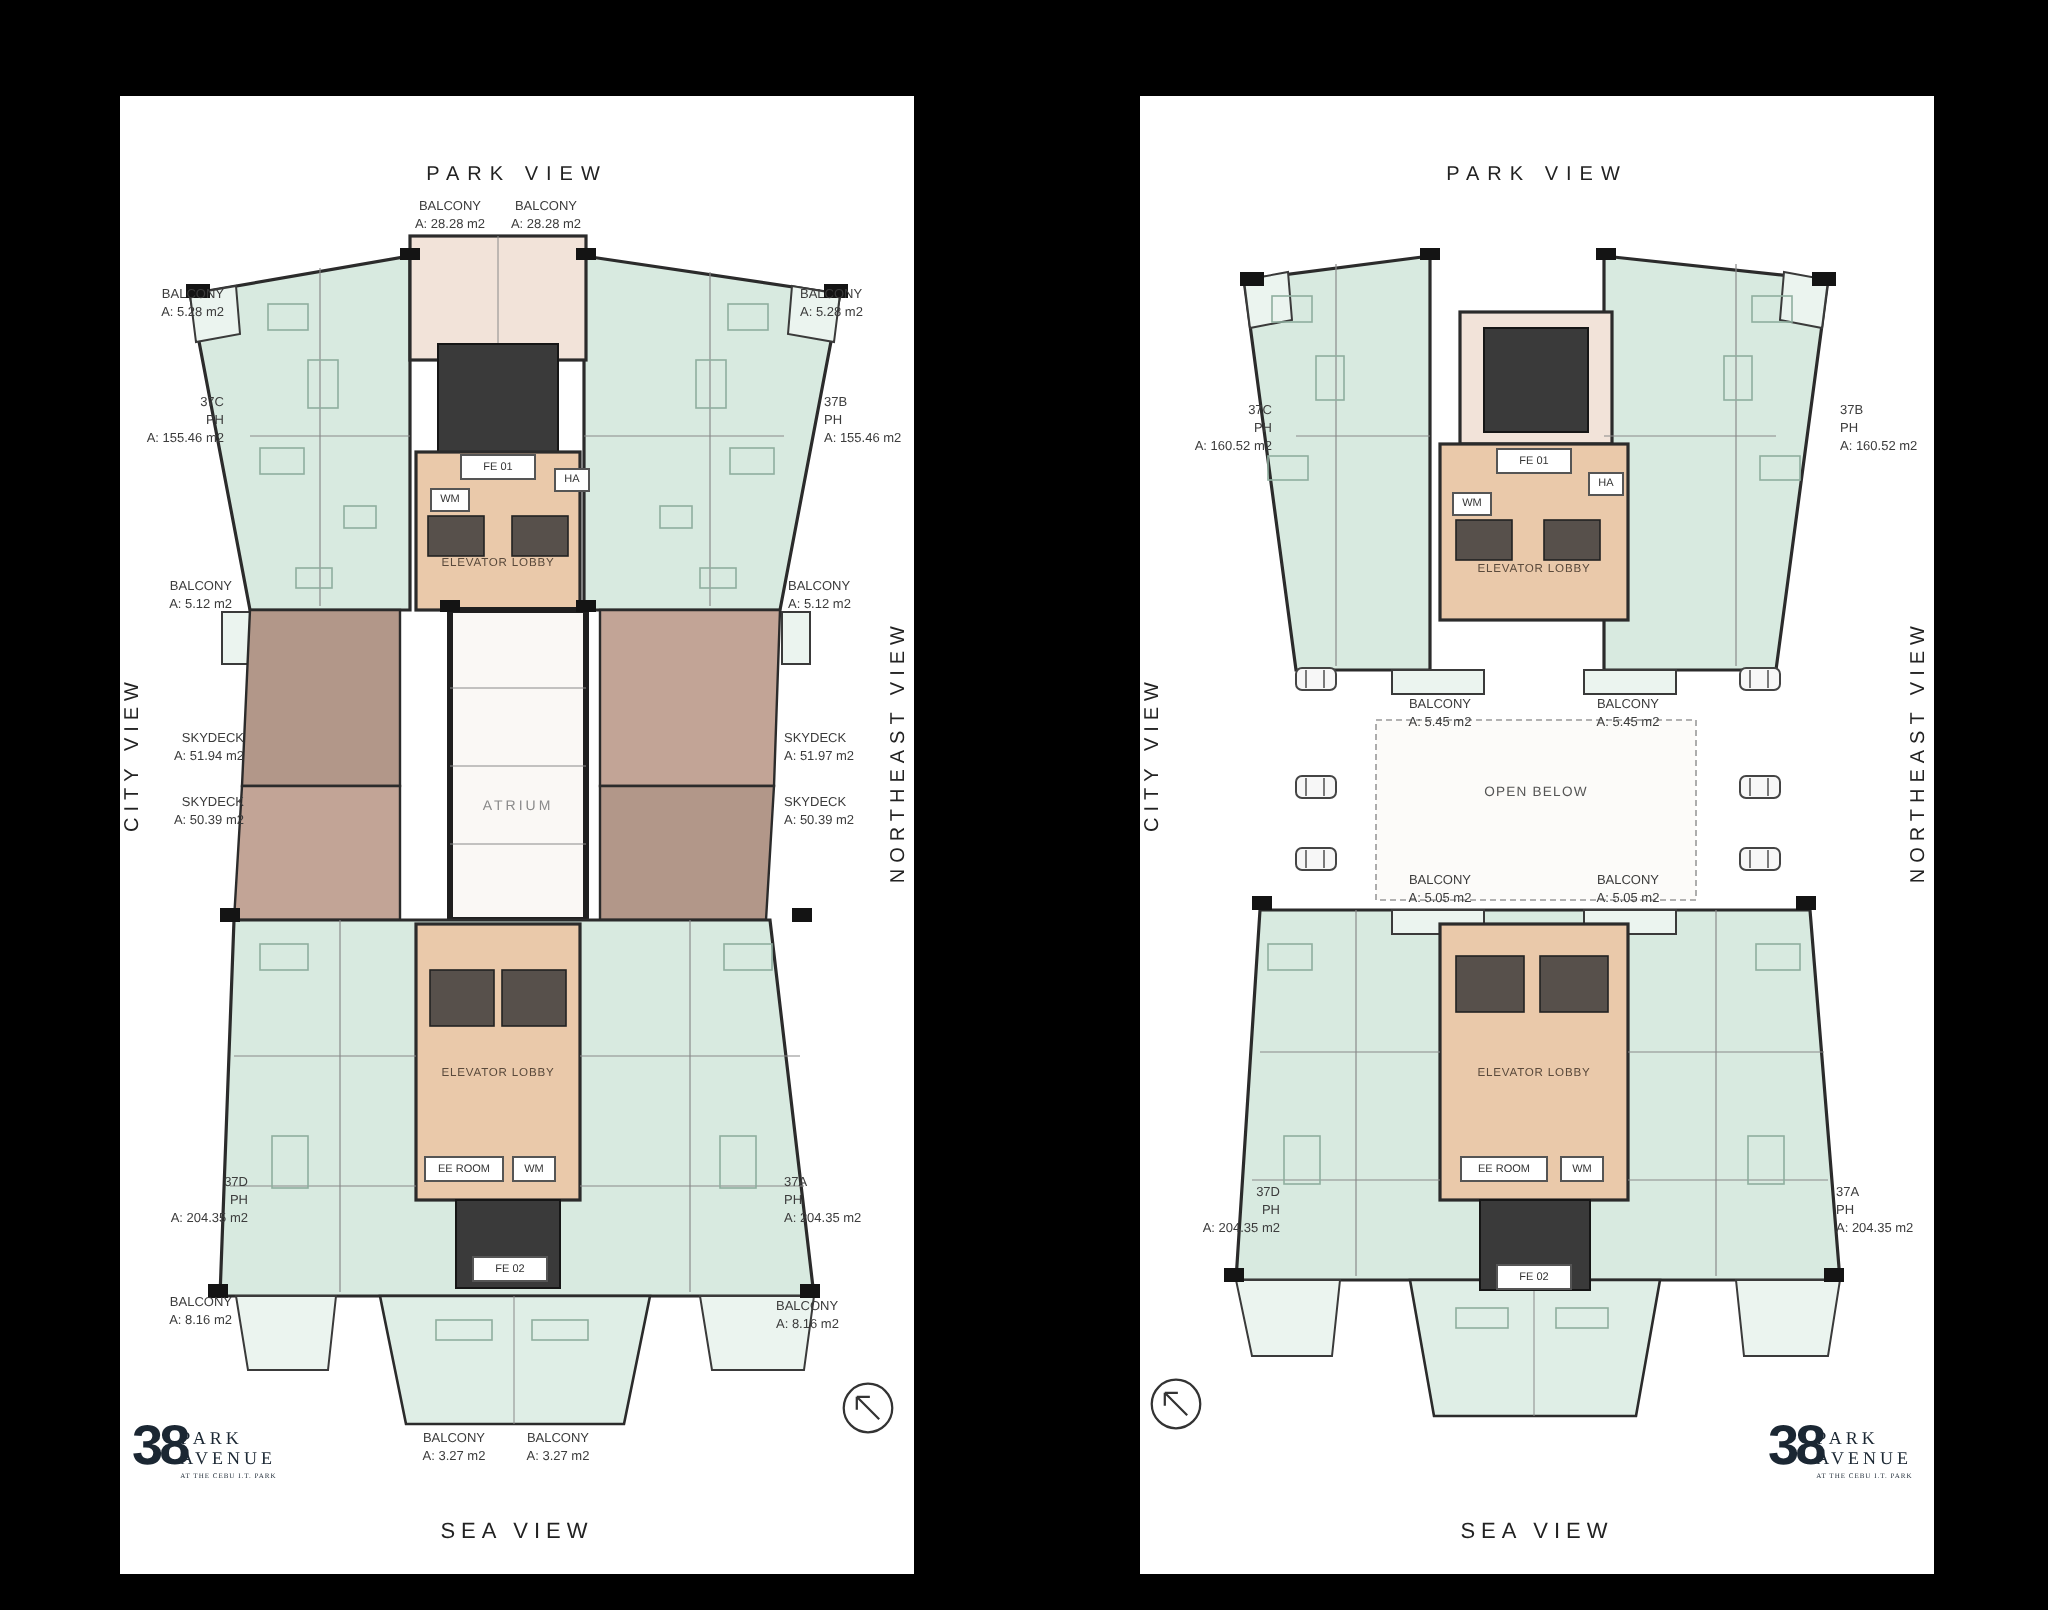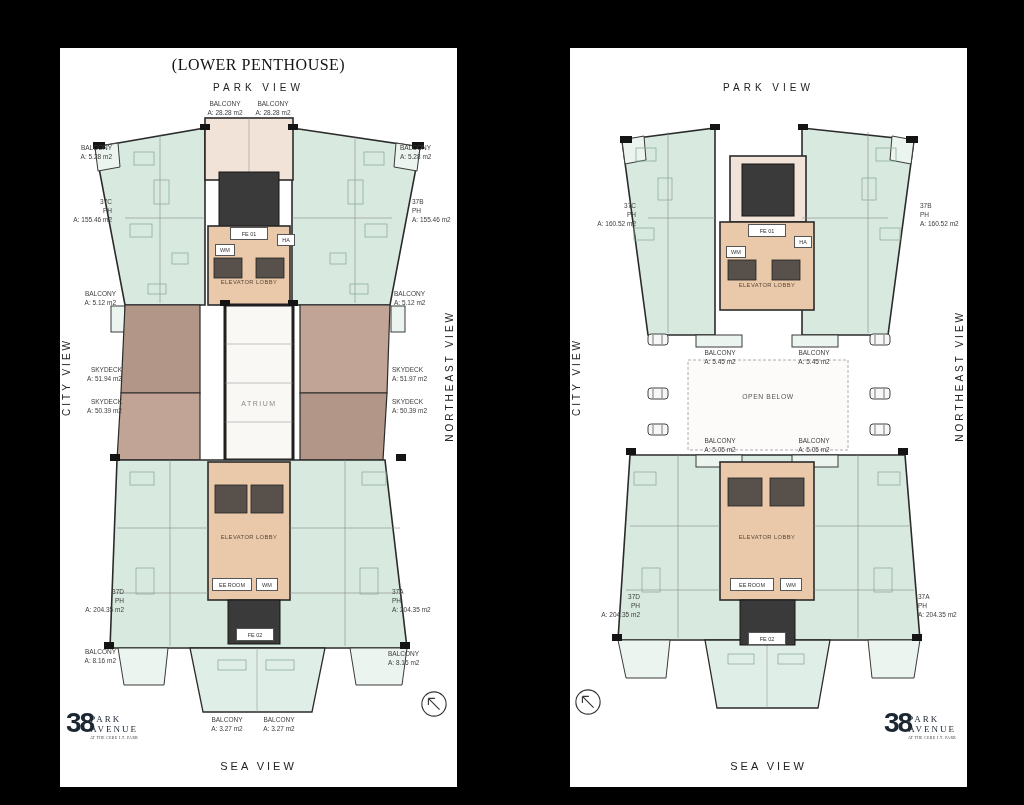--- a/index.html
+++ b/index.html
@@ -157,21 +157,20 @@
         <rect x="228" y="76" width="10" height="6"></rect>
       <rect x="50" y="406" width="10" height="7"></rect>
         <rect x="336" y="406" width="10" height="7"></rect>
       <rect x="44" y="594" width="10" height="7"></rect>
         <rect x="340" y="594" width="10" height="7"></rect>
       <rect x="160" y="252" width="10" height="6"></rect>
         <rect x="228" y="252" width="10" height="6"></rect>
     </g>
   </svg>
 
-  <div class="title">(LOWER PENTHOUSE)</div>
   <div class="viewlabel top-view">PARK VIEW</div>
   <div class="viewlabel bottom-view">SEA VIEW</div>
   <div class="viewlabel side-view left-view">CITY VIEW</div>
   <div class="viewlabel side-view right-view">NORTHEAST VIEW</div>
 
   <div class="ann c" style="left:141px;top:52px;width:48px">BALCONY
 A: 28.28 m2</div>
   <div class="ann c" style="left:189px;top:52px;width:48px">BALCONY
 A: 28.28 m2</div>
   <div class="ann r" style="left:2px;top:96px;width:50px">BALCONY

